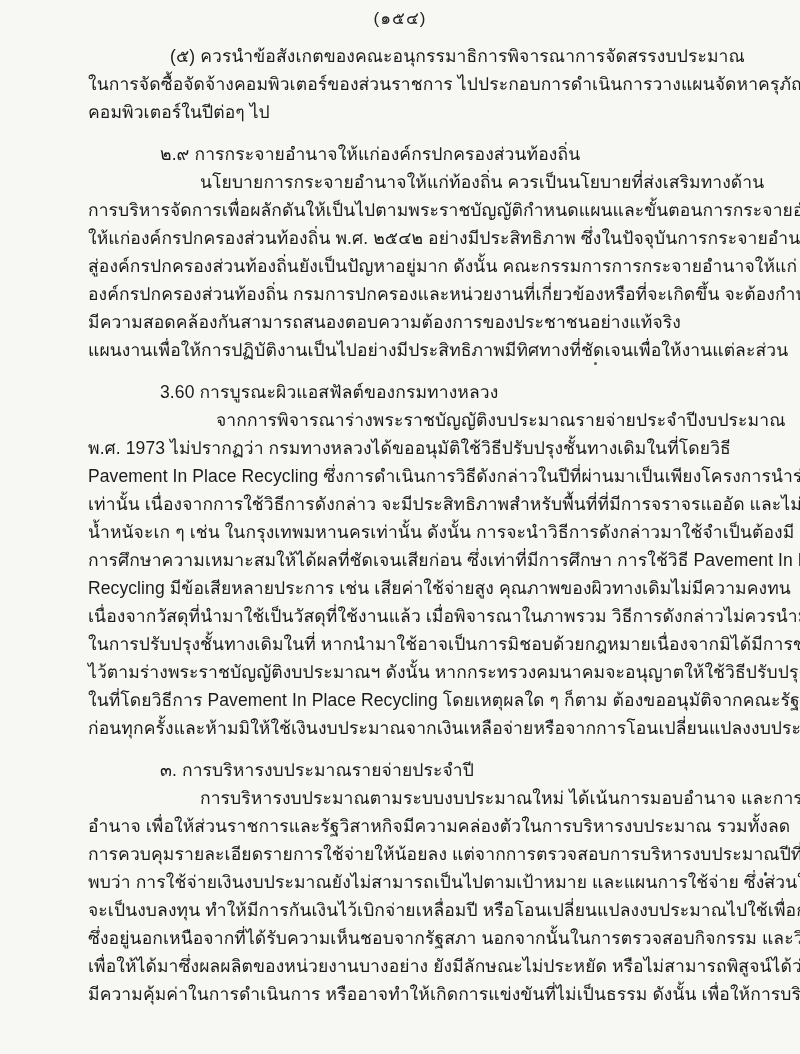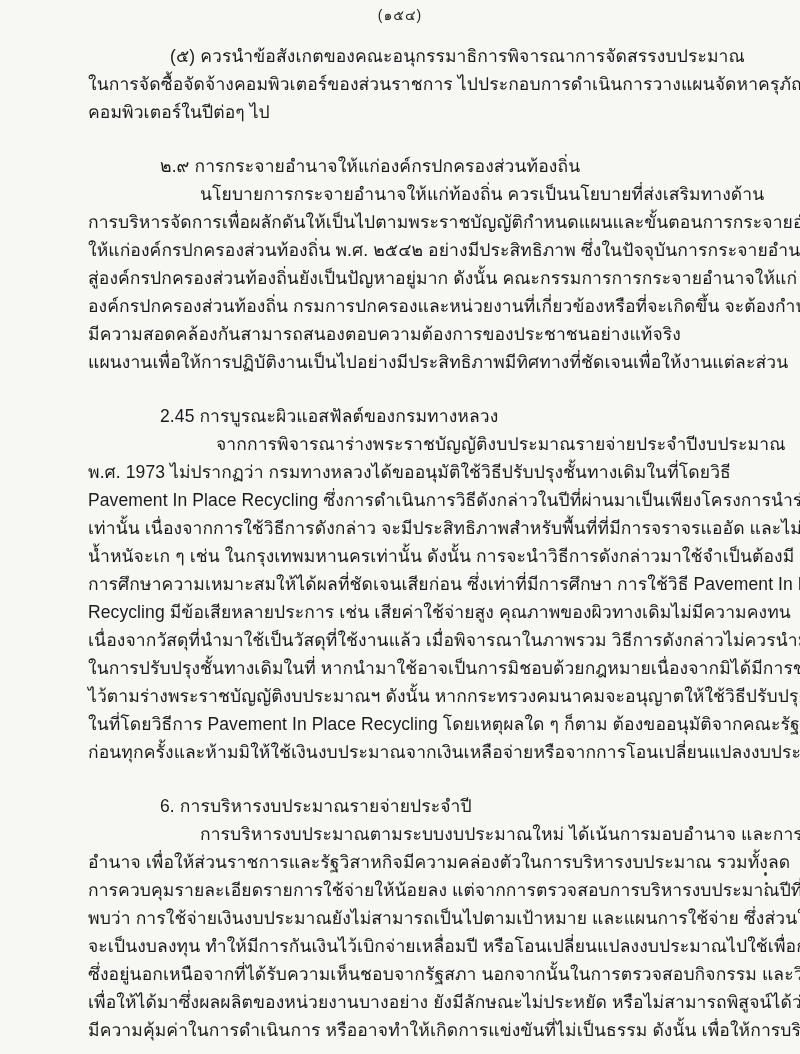--- a/index.html
+++ b/index.html
@@ -16,38 +16,38 @@
     background: #f7f7f4;
     color: #1b1b1b;
     overflow: hidden;
   }
   .page-number {
     position: absolute;
     top: 4px;
     left: 0;
     width: 100%;
     text-align: center;
-    font-size: 14px;
+    font-size: 17px;
     letter-spacing: 1px;
     color: #222;
   }
   .doc-body {
     position: absolute;
     top: 42px;
     left: 88px;
     width: 690px;
   }
   .line {
     font-size: 17.5px;
     line-height: 28px;
     white-space: nowrap;
     letter-spacing: 0.1px;
   }
   .line.gap {
-    margin-top: 26px;
+    margin-top: 14px;
   }
   .speck {
     position: absolute;
     background: #3a3a3a;
     border-radius: 50%;
   }
   .speck-1 { left: 764px; top: 872px; width: 3px; height: 4px; }
   .speck-2 { left: 765px; top: 882px; width: 3px; height: 3px; }
   .speck-3 { left: 594px; top: 362px; width: 3px; height: 3px; background:#555; }
 </style>
@@ -62,34 +62,34 @@
       <div class="line" style="padding-left: 0px;">ในการจัดซื้อจัดจ้างคอมพิวเตอร์ของส่วนราชการ ไปประกอบการดำเนินการวางแผนจัดหาครุภัณฑ์</div>
       <div class="line" style="padding-left: 0px;">คอมพิวเตอร์ในปีต่อๆ ไป</div>
       <div class="line gap" style="padding-left: 72px;">๒.๙ การกระจายอำนาจให้แก่องค์กรปกครองส่วนท้องถิ่น</div>
       <div class="line" style="padding-left: 112px;">นโยบายการกระจายอำนาจให้แก่ท้องถิ่น ควรเป็นนโยบายที่ส่งเสริมทางด้าน</div>
       <div class="line" style="padding-left: 0px;">การบริหารจัดการเพื่อผลักดันให้เป็นไปตามพระราชบัญญัติกำหนดแผนและขั้นตอนการกระจายอำนาจ</div>
       <div class="line" style="padding-left: 0px;">ให้แก่องค์กรปกครองส่วนท้องถิ่น พ.ศ. ๒๕๔๒ อย่างมีประสิทธิภาพ ซึ่งในปัจจุบันการกระจายอำนาจ</div>
       <div class="line" style="padding-left: 0px;">สู่องค์กรปกครองส่วนท้องถิ่นยังเป็นปัญหาอยู่มาก ดังนั้น คณะกรรมการการกระจายอำนาจให้แก่</div>
       <div class="line" style="padding-left: 0px;">องค์กรปกครองส่วนท้องถิ่น กรมการปกครองและหน่วยงานที่เกี่ยวข้องหรือที่จะเกิดขึ้น จะต้องกำหนด</div>
       <div class="line" style="padding-left: 0px;">มีความสอดคล้องกันสามารถสนองตอบความต้องการของประชาชนอย่างแท้จริง</div>
       <div class="line" style="padding-left: 0px;">แผนงานเพื่อให้การปฏิบัติงานเป็นไปอย่างมีประสิทธิภาพมีทิศทางที่ชัดเจนเพื่อให้งานแต่ละส่วน</div>
-      <div class="line gap" style="padding-left: 72px;">2.45 การบูรณะผิวแอสฟัลต์ของกรมทางหลวง</div>
+      <div class="line gap" style="padding-left: 72px;">3.60 การบูรณะผิวแอสฟัลต์ของกรมทางหลวง</div>
       <div class="line" style="padding-left: 128px;">จากการพิจารณาร่างพระราชบัญญัติงบประมาณรายจ่ายประจำปีงบประมาณ</div>
       <div class="line" style="padding-left: 0px;">พ.ศ. 1973 ไม่ปรากฏว่า กรมทางหลวงได้ขออนุมัติใช้วิธีปรับปรุงชั้นทางเดิมในที่โดยวิธี</div>
       <div class="line" style="padding-left: 0px;">Pavement In Place Recycling ซึ่งการดำเนินการวิธีดังกล่าวในปีที่ผ่านมาเป็นเพียงโครงการนำร่อง</div>
       <div class="line" style="padding-left: 0px;">เท่านั้น เนื่องจากการใช้วิธีการดังกล่าว จะมีประสิทธิภาพสำหรับพื้นที่ที่มีการจราจรแออัด และไม่ต้องรับ</div>
       <div class="line" style="padding-left: 0px;">น้ำหนัจะเก ๆ เช่น ในกรุงเทพมหานครเท่านั้น ดังนั้น การจะนำวิธีการดังกล่าวมาใช้จำเป็นต้องมี</div>
       <div class="line" style="padding-left: 0px;">การศึกษาความเหมาะสมให้ได้ผลที่ชัดเจนเสียก่อน ซึ่งเท่าที่มีการศึกษา การใช้วิธี Pavement In Place</div>
       <div class="line" style="padding-left: 0px;">Recycling มีข้อเสียหลายประการ เช่น เสียค่าใช้จ่ายสูง คุณภาพของผิวทางเดิมไม่มีความคงทน</div>
       <div class="line" style="padding-left: 0px;">เนื่องจากวัสดุที่นำมาใช้เป็นวัสดุที่ใช้งานแล้ว เมื่อพิจารณาในภาพรวม วิธีการดังกล่าวไม่ควรนำมาใช้</div>
       <div class="line" style="padding-left: 0px;">ในการปรับปรุงชั้นทางเดิมในที่ หากนำมาใช้อาจเป็นการมิชอบด้วยกฎหมายเนื่องจากมิได้มีการขออนุมัติ</div>
       <div class="line" style="padding-left: 0px;">ไว้ตามร่างพระราชบัญญัติงบประมาณฯ ดังนั้น หากกระทรวงคมนาคมจะอนุญาตให้ใช้วิธีปรับปรุงชั้นทางเดิม</div>
       <div class="line" style="padding-left: 0px;">ในที่โดยวิธีการ Pavement In Place Recycling โดยเหตุผลใด ๆ ก็ตาม ต้องขออนุมัติจากคณะรัฐมนตรี</div>
       <div class="line" style="padding-left: 0px;">ก่อนทุกครั้งและห้ามมิให้ใช้เงินงบประมาณจากเงินเหลือจ่ายหรือจากการโอนเปลี่ยนแปลงงบประมาณทุกกรณี</div>
-      <div class="line gap" style="padding-left: 72px;">6. การบริหารงบประมาณรายจ่ายประจำปี</div>
+      <div class="line gap" style="padding-left: 72px;">๓. การบริหารงบประมาณรายจ่ายประจำปี</div>
       <div class="line" style="padding-left: 112px;">การบริหารงบประมาณตามระบบงบประมาณใหม่ ได้เน้นการมอบอำนาจ และการกระจาย</div>
       <div class="line" style="padding-left: 0px;">อำนาจ เพื่อให้ส่วนราชการและรัฐวิสาหกิจมีความคล่องตัวในการบริหารงบประมาณ รวมทั้งลด</div>
       <div class="line" style="padding-left: 0px;">การควบคุมรายละเอียดรายการใช้จ่ายให้น้อยลง แต่จากการตรวจสอบการบริหารงบประมาณปีที่ผ่านมา</div>
       <div class="line" style="padding-left: 0px;">พบว่า การใช้จ่ายเงินงบประมาณยังไม่สามารถเป็นไปตามเป้าหมาย และแผนการใช้จ่าย ซึ่งส่วนใหญ่</div>
       <div class="line" style="padding-left: 0px;">จะเป็นงบลงทุน ทำให้มีการกันเงินไว้เบิกจ่ายเหลื่อมปี หรือโอนเปลี่ยนแปลงงบประมาณไปใช้เพื่อการอื่น</div>
       <div class="line" style="padding-left: 0px;">ซึ่งอยู่นอกเหนือจากที่ได้รับความเห็นชอบจากรัฐสภา  นอกจากนั้นในการตรวจสอบกิจกรรม และวิธีดำเนินการ</div>
       <div class="line" style="padding-left: 0px;">เพื่อให้ได้มาซึ่งผลผลิตของหน่วยงานบางอย่าง ยังมีลักษณะไม่ประหยัด หรือไม่สามารถพิสูจน์ได้ว่า</div>
       <div class="line" style="padding-left: 0px;">มีความคุ้มค่าในการดำเนินการ หรืออาจทำให้เกิดการแข่งขันที่ไม่เป็นธรรม ดังนั้น เพื่อให้การบริหาร</div>
     </div>
 

